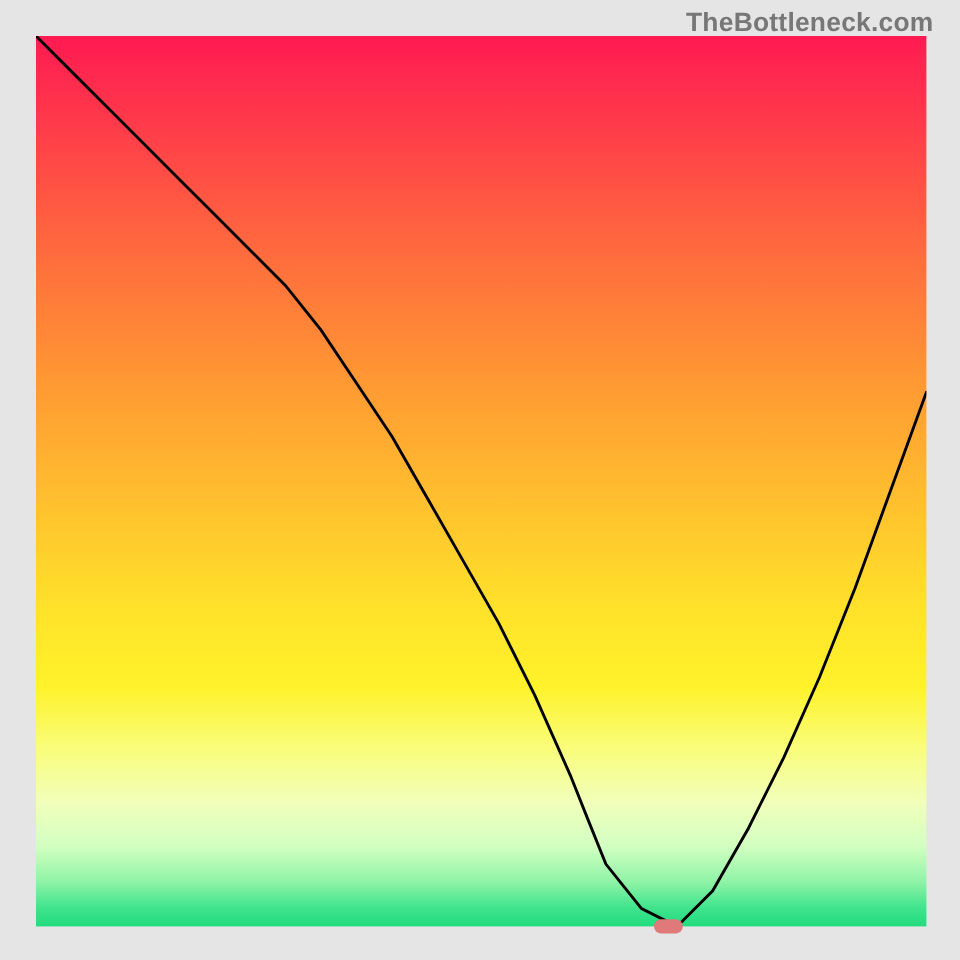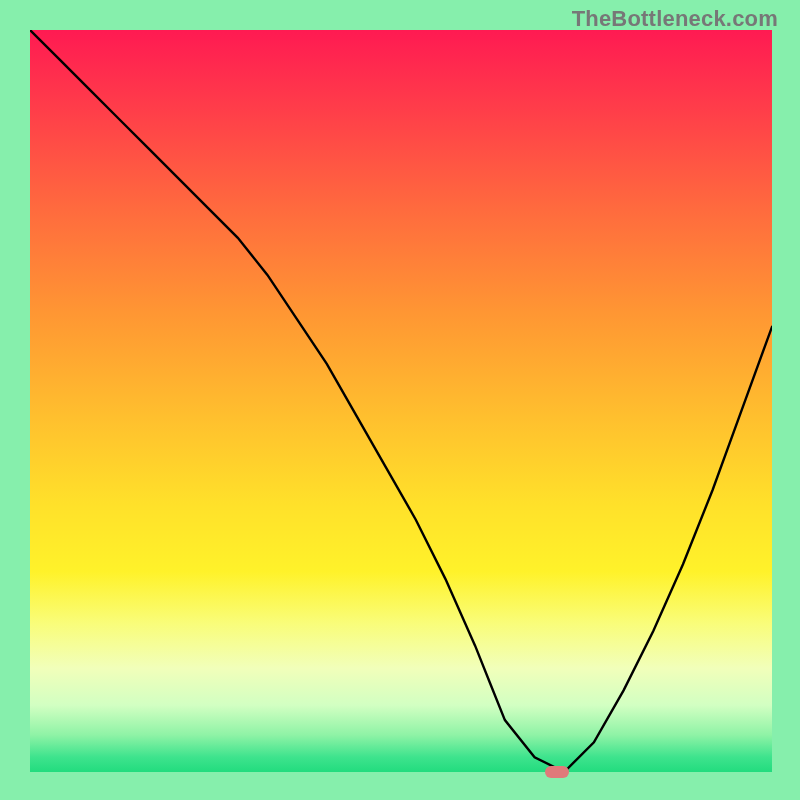--- a/index.html
+++ b/index.html
@@ -7,21 +7,21 @@
     padding: 0;
     width: 800px;
     height: 800px;
     background: #000000;
     overflow: hidden;
   }
   .frame {
     position: relative;
     width: 800px;
     height: 800px;
-    background: #86efac;
+    background: #e5e5e5;
   }
   .plot-area {
     position: absolute;
     left: 30px;
     top: 30px;
     width: 742px;
     height: 742px;
     
     background: linear-gradient(
       to bottom,

